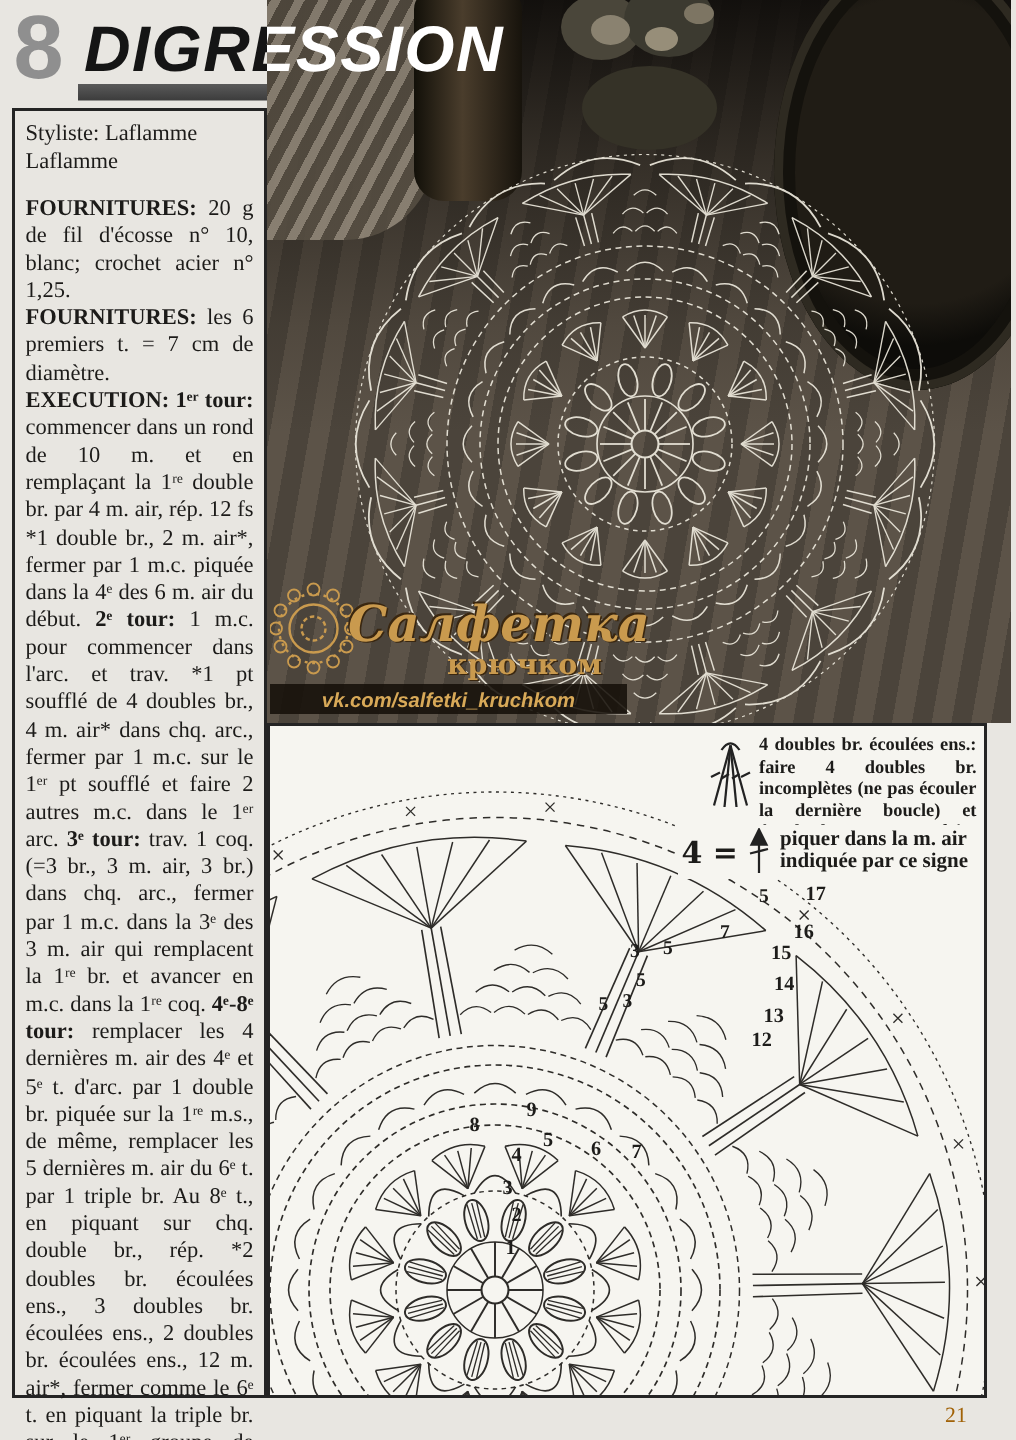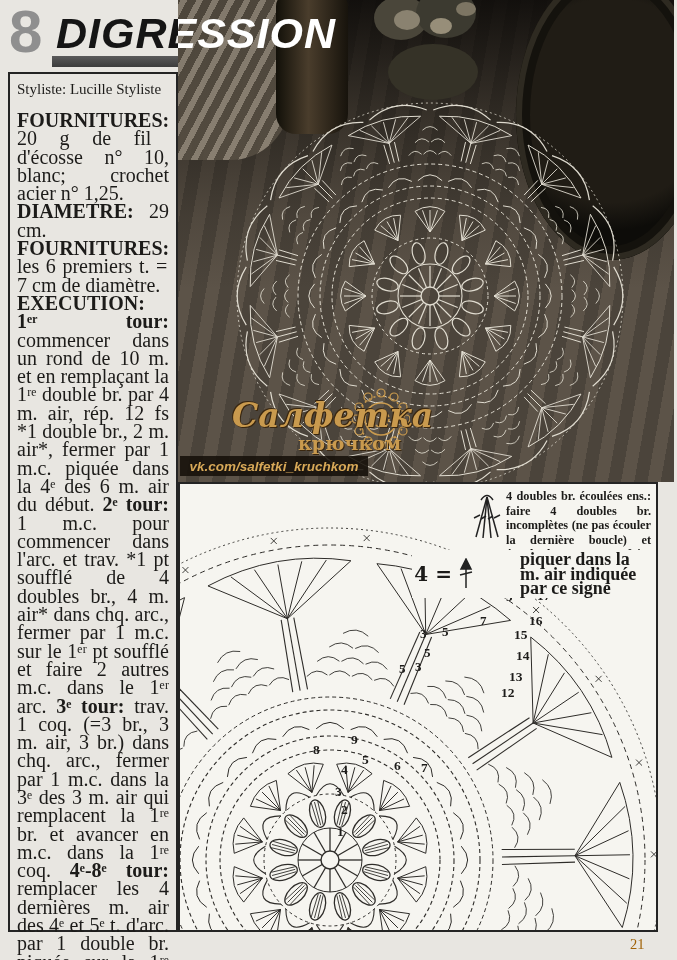--- a/index.html
+++ b/index.html
@@ -20,57 +20,57 @@
   .title-bar-stub{position:absolute;left:652px;top:56px;width:21px;height:11px;
     background:linear-gradient(#5a5a5a,#3c3c3c);}
   
   .left-col{position:absolute;left:8px;top:72px;width:170px;height:860px;
     border:2px solid #242424;box-sizing:border-box;background:#e8e6e1;}
   .diagram-box{position:absolute;left:178px;top:482px;width:480px;height:450px;
     border:2px solid #242424;box-sizing:border-box;background:#f6f5f0;}
   
   .col-inner{padding:4px 7px 0 7px;}
   .byline{font-size:15px;line-height:19px;margin:2px 0 12px 0;}
-  .instr p{margin:0;font-size:20px;line-height:18.3px;text-align:justify;}
+  .instr p{margin:0;font-size:15px;line-height:18.3px;text-align:justify;}
   .instr .bold{font-weight:bold;}
   
   .photo{position:absolute;left:178px;top:0;width:496px;height:482px;overflow:hidden;
     background:
       linear-gradient(180deg,rgba(12,10,8,.9) 0%,rgba(20,17,13,.55) 22%,rgba(30,26,20,.18) 45%,rgba(0,0,0,0) 60%),
-      repeating-linear-gradient(100deg,#5c5348 0 13px,#4b443b 13px 26px); text-align: right;}
+      repeating-linear-gradient(100deg,#5c5348 0 13px,#4b443b 13px 26px);}
   .basket{position:absolute;left:-8px;top:-10px;width:120px;height:170px;border-radius:0 0 60px 0;
     background:repeating-linear-gradient(118deg,#958b7c 0 6px,#574f43 6px 14px);opacity:.85;}
   .mill{position:absolute;left:98px;top:-6px;width:72px;height:140px;border-radius:12px 12px 20px 20px;
     background:linear-gradient(90deg,#121009,#4a3d2c 45%,#17130c);}
   .mill-knob{position:absolute;left:118px;top:-14px;width:34px;height:30px;border-radius:50%;
     background:radial-gradient(circle at 35% 35%,#6a5c44,#191409);}
   .flowers{position:absolute;left:190px;top:-8px;width:150px;height:120px;}
   .flowers i{position:absolute;border-radius:50%;}
   .platter{position:absolute;left:338px;top:-30px;width:190px;height:290px;border-radius:50%;
     background:radial-gradient(circle at 50% 45%,#201c15 0 55%,#0d0c09 70%);
     box-shadow:inset 0 0 0 6px #2e2a21, inset 0 0 0 14px #14120d;}
   .doily-svg{position:absolute;left:0;top:0;}
   
   .wm{position:absolute;left:2px;top:388px;width:230px;height:92px;font-family:"DejaVu Serif",serif;}
   .wm-title{position:absolute;left:52px;top:8px;font-size:33px;font-weight:bold;font-style:italic;
     color:#c99a4e;text-shadow:1px 1px 0 #3a2710,-1px -1px 0 #3a2710;}
   .wm-sub{position:absolute;left:118px;top:44px;font-size:19px;font-weight:bold;
     color:#c99a4e;text-shadow:1px 1px 0 #3a2710;}
-  .wm-band{position:absolute;left:0;top:68px;width:188px;height:20px;background:rgba(22,16,9,.88);
+  .wm-band{position:absolute;left:0;top:68px;width:238px;height:20px;background:rgba(22,16,9,.88);
     display:flex;align-items:center;justify-content:center;}
   .wm-band span{font-family:"Liberation Sans",sans-serif;font-weight:bold;font-style:italic;
     font-size:13.5px;color:#d8a958;}
   
   .chart-svg{position:absolute;left:0;top:0;}
   .dleg{position:absolute;right:3px;top:3px;width:178px;display:flex;gap:5px;background:#f6f5f0;padding:2px;}
   .dleg svg{flex:0 0 auto;margin-top:2px;}
   .dleg .ltext{font-size:12.3px;line-height:14.6px;text-align:justify;font-weight:bold;}
   .pique-note{position:absolute;right:6px;top:66px;display:flex;gap:6px;align-items:center;background:#f6f5f0;padding:2px;}
   .pique-note .prefix{font-size:20px;font-weight:bold;font-family:"DejaVu Serif",serif;}
-  .pique-note .ltext{font-size:18px;line-height:14.6px;font-weight:bold;width:128px;margin-left:40px;}
+  .pique-note .ltext{font-size:14px;line-height:14.6px;font-weight:bold;width:128px;}
   
   .page-num{position:absolute;left:630px;top:936px;font-size:14.5px;color:#a16207;}
 </style>
 </head>
 <body>
 
 <div class="issue-num">8</div>
 <div class="title-black">DIGRESSION</div>
 <div class="title-bar"></div>
 <div class="title-bar-stub"></div>
@@ -469,27 +469,24 @@
     <div class="wm-title">Салфетка</div>
     <div class="wm-sub">крючком</div>
     <div class="wm-band">
       <span>vk.com/salfetki_kruchkom</span>
     </div>
   </div>
 </div>
 
 <div class="left-col">
   <div class="col-inner">
-    <div class="byline">Styliste: Lucille Styliste</div>
+    <div class="byline">Styliste: Laflamme Laflamme</div>
     <div class="instr">
       <p>
         <span class="bold">FOURNITURES:</span><span> 20 g de fil d'écosse n° 10, blanc; crochet acier n° 1,25.</span>
-      </p>
-      <p>
-        <span class="bold">DIAMETRE:</span><span> 29 cm.</span>
       </p>
       <p>
         <span class="bold">FOURNITURES:</span><span> les 6 premiers t. = 7 cm de diamètre.</span>
       </p>
       <p><span class="bold">EXECUTION: 1ᵉʳ tour: </span><span>commencer dans un rond de 10 m. et en remplaçant la 1ʳᵉ double br. par 4 m. air, rép. 12 fs *1 double br., 2 m. air*, fermer par 1 m.c. piquée dans la 4ᵉ des 6 m. air du début. </span><span class="bold">2ᵉ tour: </span><span>1 m.c. pour commencer dans l'arc. et trav. *1 pt soufflé de 4 doubles br., 4 m. air* dans chq. arc., fermer par 1 m.c. sur le 1ᵉʳ pt soufflé et faire 2 autres m.c. dans le 1ᵉʳ arc. </span><span class="bold">3ᵉ tour: </span><span>trav. 1 coq. (=3 br., 3 m. air, 3 br.) dans chq. arc., fermer par 1 m.c. dans la 3ᵉ des 3 m. air qui remplacent la 1ʳᵉ br. et avancer en m.c. dans la 1ʳᵉ coq. </span><span class="bold">4ᵉ-8ᵉ tour: </span><span>remplacer les 4 dernières m. air des 4ᵉ et 5ᵉ t. d'arc. par 1 double br. piquée sur la 1ʳᵉ m.s., de même, remplacer les 5 dernières m. air du 6ᵉ t. par 1 triple br. Au 8ᵉ t., en piquant sur chq. double br., rép. *2 doubles br. écoulées ens., 3 doubles br. écoulées ens., 2 doubles br. écoulées ens., 12 m. air*, fermer comme le 6ᵉ t. en piquant la triple br. sur le 1ᵉʳ groupe de doubles br. écoulées ens. </span><span class="bold">9ᵉ-17ᵉ tour: </span><span>cont. d'après le schéma. Fermer chq. t. par 1 m.c. et jusqu'au 14ᵉ t., avancer en m.c. sur la m. corresp. Terminer le 17ᵉ t. par 1 m.c. piquée sur la 6ᵉ des 6 m. air qui remplacent la 1ʳᵉ quadruple br. et couper le fil.</span></p>
     </div>
 
   </div>
 </div>
 

